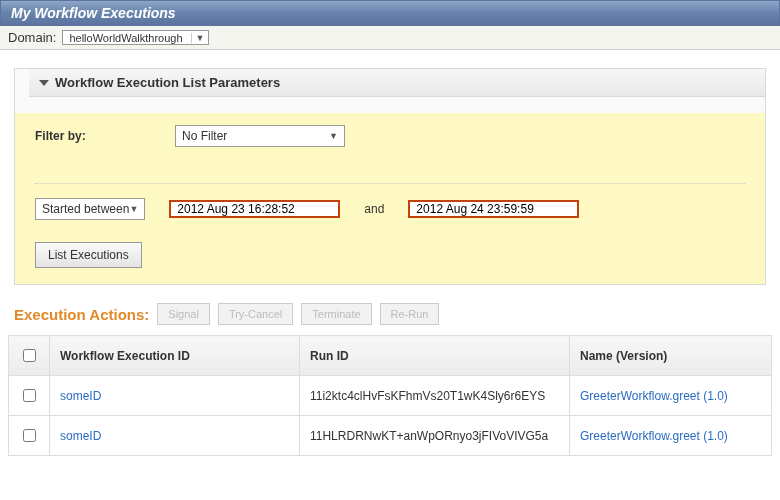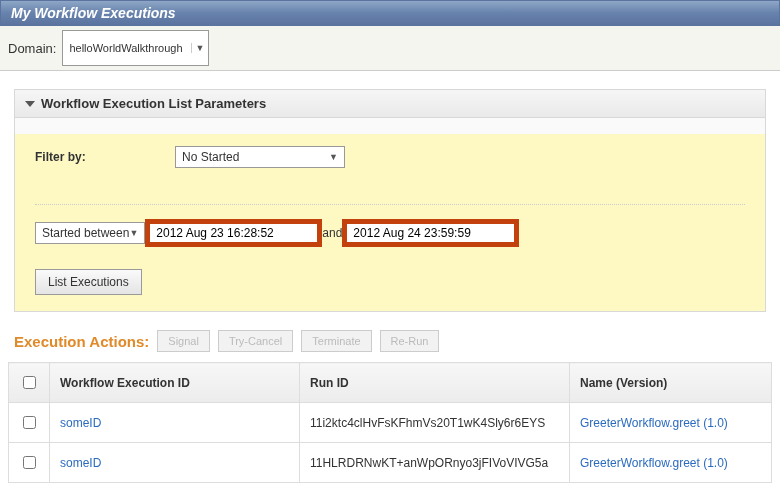--- a/index.html
+++ b/index.html
@@ -29,21 +29,21 @@
     gap: 6px;
   }
   .domain-row .label { font-weight: normal; font-size: 13px; }
   .domain-select {
     display: inline-flex;
     align-items: center;
     border: 1px solid #999;
     background: #fff;
     padding: 1px 4px 1px 6px;
     font-size: 11px;
-    height: 36px;
+    height: 15px;
   }
   .domain-select .caret {
     border-left: 1px solid #ccc;
     margin-left: 8px;
     padding-left: 4px;
     font-size: 9px;
     color: #555;
   }
   .panel-wrap { padding: 18px 14px 8px 14px; }
   .panel {
@@ -52,43 +52,44 @@
   }
   .panel-header {
     background: linear-gradient(to bottom, #f6f6f6, #e9e9e9);
     border-bottom: 1px solid #d8d8d8;
     padding: 6px 10px;
     font-weight: bold;
     font-size: 13px;
     display: flex;
     align-items: center;
     gap: 6px;
+    margin-left: 14px;
   }
   .panel-header .tri {
     width: 0; height: 0;
     border-left: 5px solid transparent;
     border-right: 5px solid transparent;
     border-top: 6px solid #555;
   }
   .panel-body { padding: 12px 20px 16px 20px; background:#fef9c3;margin-top:16px; }
   .row { display: flex; align-items: center; margin-bottom: 10px; }
   .row .row-label { width: 140px; font-weight: bold; }
   .select-box {
     display: inline-flex; align-items: center;
     border: 1px solid #999; background: #fff;
     padding: 3px 6px; min-width: 170px; justify-content: space-between;
     height: 22px; font-size: 12px;
   }
   .select-box .caret { font-size: 9px; color: #555; }
   .hr { border-top: 1px dotted #ccc; margin: 36px 0 14px 0; }
   .radio { display: inline-flex; align-items: center; gap: 3px; margin-right: 10px; }
   .radio input { margin:0; }
-  .date-row { display: flex; align-items: center; gap: 0; margin-top: 10px; }
+  .date-row { display: flex; align-items: center; gap: 24px; margin-top: 10px; }
   .textinput {
-    border: 5px solid #c2410c; background:#fff; padding: 3px 6px; height:28px;
+    border: 2px solid #c2410c; background:#fff; padding: 3px 6px; height:18px;
     font-size:12px; min-width: 160px;
   }
   .btn {
     display: inline-block;
     border: 1px solid #9a9a9a;
     background: linear-gradient(to bottom, #fafafa, #e4e4e4);
     padding: 5px 12px;
     font-size: 12px;
     cursor: pointer;
     color:#333;
@@ -143,21 +144,21 @@
   <div class="panel">
     <div class="panel-header">
       <span class="tri"></span>
       <span>Workflow Execution List Parameters</span>
     </div>
     <div class="panel-body">
 
       <div class="row">
         <span class="row-label">Filter by:</span>
         <span class="select-box">
-          <span>No Started</span>
+          <span>No Filter</span>
           <span class="caret">▼</span>
         </span>
       </div>
 
       <div class="hr"></div>
 
 
       <div class="date-row">
         <span class="select-box" style="min-width:110px;">
           <span>Started between</span>

